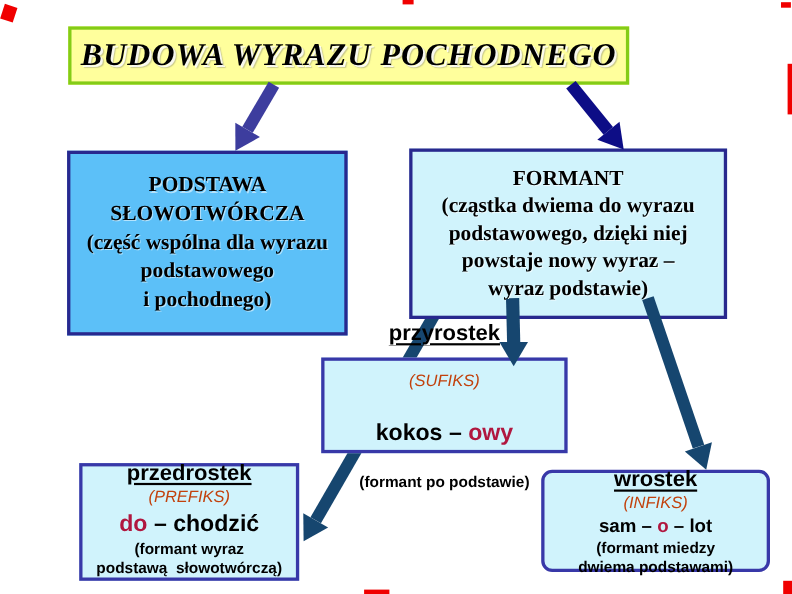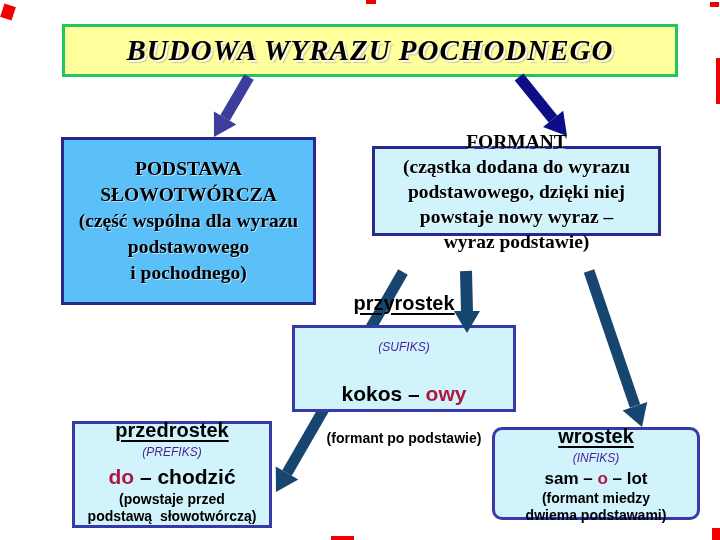--- a/index.html
+++ b/index.html
@@ -15,42 +15,42 @@
   }
   html,body{margin:0;padding:0;}
   body{width:720px;height:540px;background:#FFFFFF;overflow:hidden;}
   .slide{position:relative;width:720px;height:540px;background:#FFFFFF;
          font-family:"Liberation Serif","DejaVu Serif",serif;}
   .arrow-layer{position:absolute;left:0;top:0;width:720px;height:540px;pointer-events:none;}
   .arrow-layer.back{z-index:1;}
   .arrow-layer.front{z-index:3;}
   .box{position:absolute;box-sizing:border-box;display:flex;flex-direction:column;
        justify-content:center;align-items:center;text-align:center;z-index:2;}
-  .title-box{left:62px;top:24px;width:616px;height:53px;background:var(--title-bg);
-             border:3px solid #22c55e;}
+  .title-box{left:62px;top:24px;width:510px;height:53px;background:var(--title-bg);
+             border:3px solid #84cc16;}
   .title-text{font-style:italic;font-weight:bold;font-size:29px;letter-spacing:1px;color:#000;
               text-shadow:2px 2px 0 rgba(255,255,255,0.85),3px 3px 1px rgba(110,110,110,0.35);
               white-space:nowrap;}
   .podstawa{left:61px;top:137px;width:255px;height:168px;background:var(--podstawa-bg);
             border:3px solid var(--navy-border);}
   .podstawa .ln{font-weight:bold;font-size:19.5px;line-height:26px;color:#000;
                 text-shadow:1px 1px 0 rgba(255,255,255,0.55);white-space:nowrap;}
-  .formant{left:372px;top:146px;width:289px;height:90px;background:var(--cyan-bg);
+  .formant{left:372px;top:135px;width:289px;height:155px;background:var(--cyan-bg);
            border:3px solid var(--navy-border);}
   .formant .ln{font-weight:bold;font-size:19.5px;line-height:25px;color:#000;
                text-shadow:1px 1px 0 rgba(255,255,255,0.6);white-space:nowrap;}
   .sans-box{font-family:"Liberation Sans","DejaVu Sans",sans-serif;background:var(--cyan-bg);
             border:3px solid var(--indigo-border);}
   .przyrostek{left:292px;top:325px;width:224px;height:87px;gap:22px;}
   .przedrostek{left:72px;top:421px;width:200px;height:107px;justify-content:flex-end;}
   .wrostek{left:492px;top:427px;width:208px;height:93px;border-radius:10px;}
   .hd{font-weight:bold;font-size:20px;line-height:24px;color:#000;
       text-decoration:underline;text-decoration-thickness:2px;text-underline-offset:3px;
       white-space:nowrap;}
-  .sub{font-style:italic;font-size:12px;line-height:20px;color:#4c1d95;white-space:nowrap;}
+  .sub{font-style:italic;font-size:15px;line-height:20px;color:#c2410c;white-space:nowrap;}
   .ex{font-weight:bold;font-size:21px;line-height:29px;color:#000;white-space:nowrap;}
   .wrostek .ex{font-size:17px;line-height:22px;}
   .ex .red{color:var(--highlight-red);}
   .note{font-weight:bold;font-size:14px;line-height:17px;color:#000000;white-space:nowrap;}
   .shaft{fill:none;stroke-linecap:butt;}
   .a-indigo{stroke:var(--arrow-indigo);} .h-indigo{fill:var(--arrow-indigo);}
   .a-navy{stroke:var(--arrow-navy);}     .h-navy{fill:var(--arrow-navy);}
   .a-steel{stroke:var(--arrow-steel);}   .h-steel{fill:var(--arrow-steel);}
   .red-mark{position:absolute;background:#F00000;z-index:4;}
   .rm1{left:2px;top:5px;width:12px;height:14px;transform:rotate(18deg);}
@@ -79,38 +79,38 @@
   <div class="box podstawa">
     <div class="ln">PODSTAWA</div>
     <div class="ln">SŁOWOTWÓRCZA</div>
     <div class="ln">(część wspólna dla wyrazu</div>
     <div class="ln">podstawowego</div>
     <div class="ln">i pochodnego)</div>
   </div>
 
   <div class="box formant">
     <div class="ln">FORMANT</div>
-    <div class="ln">(cząstka dodana do wyrazu</div>
+    <div class="ln">(cząstka dwiema do wyrazu</div>
     <div class="ln">podstawowego, dzięki niej</div>
     <div class="ln">powstaje nowy wyraz –</div>
     <div class="ln">wyraz podstawie)</div>
   </div>
 
   <div class="box sans-box przyrostek">
     <div class="hd">przyrostek</div>
     <div class="sub">(SUFIKS)</div>
     <div class="ex"><span>kokos – </span><span class="red">owy</span><span></span></div>
     <div class="note">(formant po podstawie)</div>
   </div>
 
   <div class="box sans-box przedrostek">
     <div class="hd">przedrostek</div>
     <div class="sub">(PREFIKS)</div>
     <div class="ex"><span class="red">do</span><span> – chodzić</span></div>
-    <div class="note">(powstaje przed</div>
+    <div class="note">(formant wyraz</div>
     <div class="note">podstawą&nbsp; słowotwórczą)</div>
   </div>
 
   <div class="box sans-box wrostek">
     <div class="hd">wrostek</div>
     <div class="sub">(INFIKS)</div>
     <div class="ex"><span>sam – </span><span class="red">o</span><span> – lot</span></div>
     <div class="note">(formant miedzy</div>
     <div class="note">dwiema podstawami)</div>
   </div>

